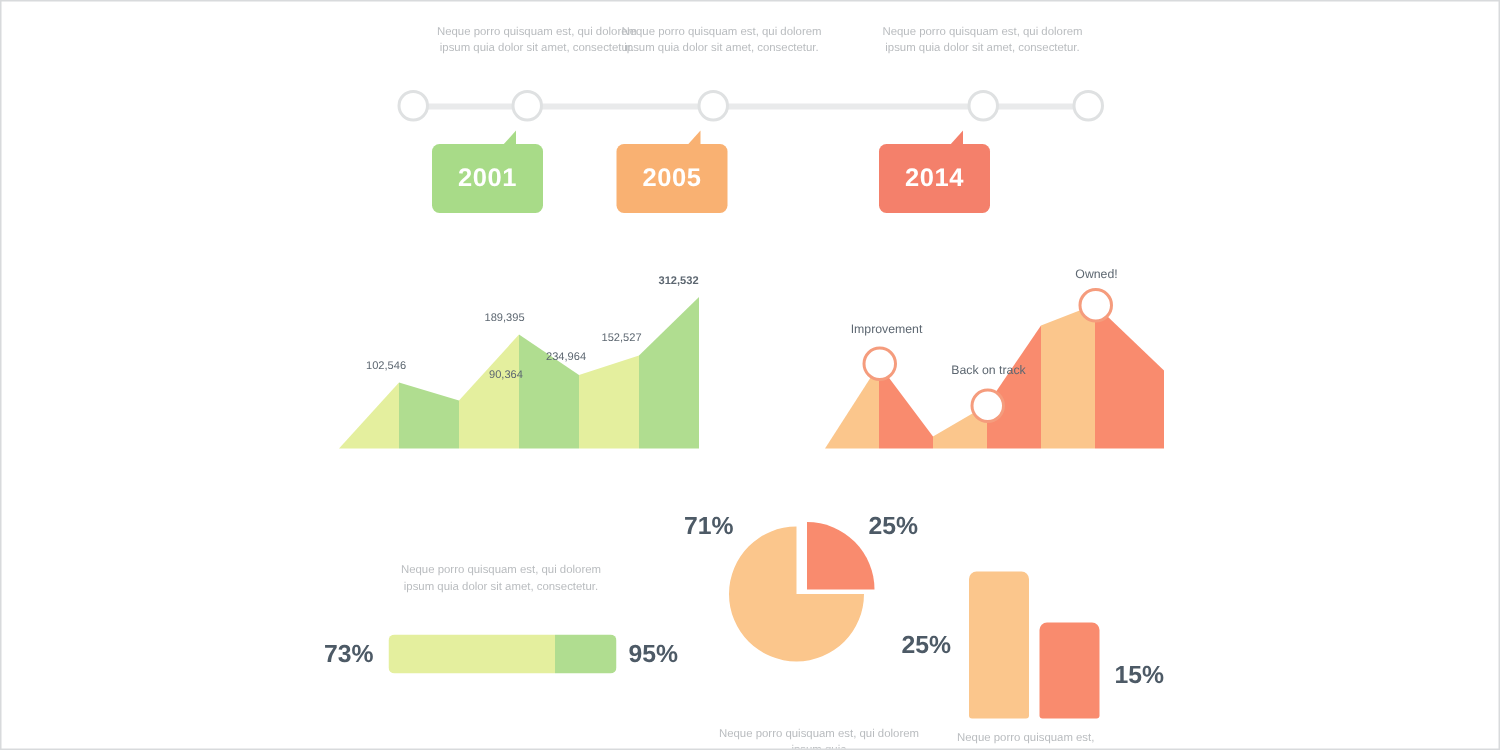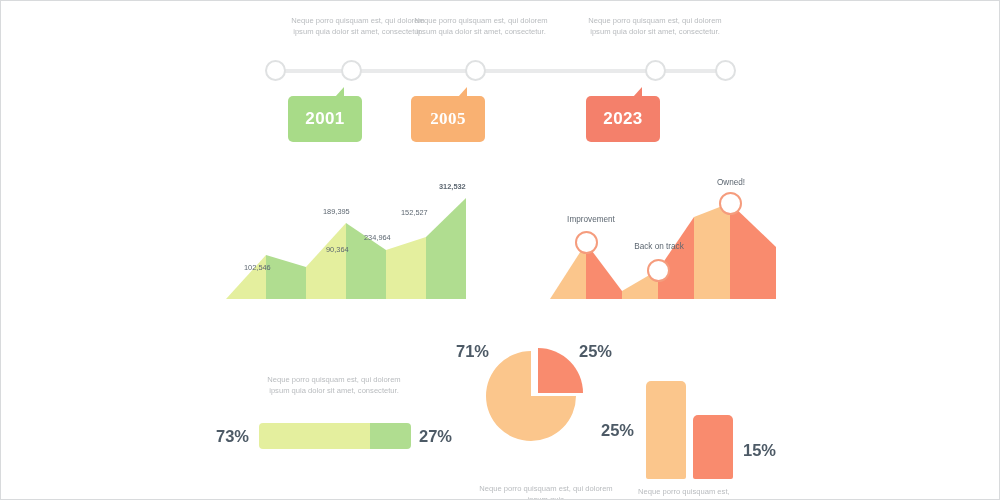--- a/index.html
+++ b/index.html
@@ -136,43 +136,43 @@
     <div class="tl-note" style="left:410px;top:14px;">Neque porro quisquam est, qui dolorem ipsum quia dolor sit amet, consectetur.</div>
     <div class="tl-note" style="left:584px;top:14px;">Neque porro quisquam est, qui dolorem ipsum quia dolor sit amet, consectetur.</div>
 
     <div class="callout" style="left:287px;top:95px;width:74px;background:#a8db88;color:#a8db88;">
       <span class="tail" style="left:47px;"></span>
       <span style="color:#ffffff;">2001</span>
     </div>
 
     <div class="callout" style="left:410px;top:95px;width:74px;background:#f9b172;color:#f9b172;">
       <span class="tail" style="left:47px;"></span>
-      <span style="color:#ffffff;font-family:Liberation Serif, serif;">2005</span>
+      <span style="color:#ffffff;">2005</span>
     </div>
 
     <div class="callout" style="left:585px;top:95px;width:74px;background:#f4806b;color:#f4806b;">
       <span class="tail" style="left:47px;"></span>
-      <span style="color:#ffffff;">2023</span>
+      <span style="color:#ffffff;">2014</span>
     </div>
   </div>
 
   <div class="chart-wrap" style="left:222px;top:186px;width:248px;height:116px;">
     <svg width="248" height="116" viewBox="0 0 248 116">
       <polygon fill="#e4ef9e" points="3,112 43,68 43,112"></polygon>
       <polygon fill="#b0dd90" points="43,68 83,80 83,112 43,112"></polygon>
       <polygon fill="#e4ef9e" points="83,80 123,36 123,112 83,112"></polygon>
       <polygon fill="#b0dd90" points="123,36 163,63 163,112 123,112"></polygon>
       <polygon fill="#e4ef9e" points="163,63 203,50 203,112 163,112"></polygon>
       <polygon fill="#b0dd90" points="203,50 243,11 243,112 203,112"></polygon>
     </svg>
-    <div class="val-label" style="left:21px;top:52px;margin-top:24px;">102,546</div>
+    <div class="val-label" style="left:21px;top:52px;">102,546</div>
     <div class="val-label" style="left:63px;top:58px;margin-left:40px;">90,364</div>
     <div class="val-label" style="left:100px;top:20px;">189,395</div>
     <div class="val-label" style="left:141px;top:46px;">234,964</div>
-    <div class="val-label" style="left:178px;top:21px;">152,527</div>
+    <div class="val-label" style="left:178px;top:33px;">152,527</div>
     <div class="val-label" style="left:216px;top:-5px;font-weight:bold;">312,532</div>
   </div>
 
   <div class="chart-wrap" style="left:546px;top:186px;width:232px;height:116px;">
     <svg width="232" height="116" viewBox="0 0 232 116">
       <polygon fill="#fbc68c" points="3,112 39,56 39,112"></polygon>
       <polygon fill="#f98b6e" points="39,56 75,104 75,112 39,112"></polygon>
       <polygon fill="#fbc68c" points="75,104 111,83 111,112 75,112"></polygon>
       <polygon fill="#f98b6e" points="111,83 147,30 147,112 111,112"></polygon>
       <polygon fill="#fbc68c" points="147,30 183,16 183,112 147,112"></polygon>
@@ -189,21 +189,21 @@
   <div>
     <div class="body-note" style="left:258px;top:373px;">Neque porro quisquam est, qui dolorem ipsum quia dolor sit amet, consectetur.</div>
 
     <div class="pct" style="left:215px;top:426px;">73%</div>
 
     <div class="pbar" style="left:258px;top:422px;width:152px;">
       <span style="width:73%;background:#e4ef9e;"></span>
       <span style="width:27%;background:#b0dd90;"></span>
     </div>
 
-    <div class="pct" style="left:418px;top:426px;">27%</div>
+    <div class="pct" style="left:418px;top:426px;">95%</div>
   </div>
 
   <div>
     <div class="pie-wrap" style="left:480px;top:345px;width:110px;height:110px;">
       <svg width="110" height="110" viewBox="0 0 110 110">
         <path fill="#fbc68c" d="M50,5 A45,45 0 1,0 95,50 L50,50 Z"></path>
         <path fill="#f98b6e" d="M57,2 L57,47 L102,47 A45,45 0 0,0 57,2 Z"></path>
       </svg>
     </div>
     <div class="pct" style="left:455px;top:341px;">71%</div>

